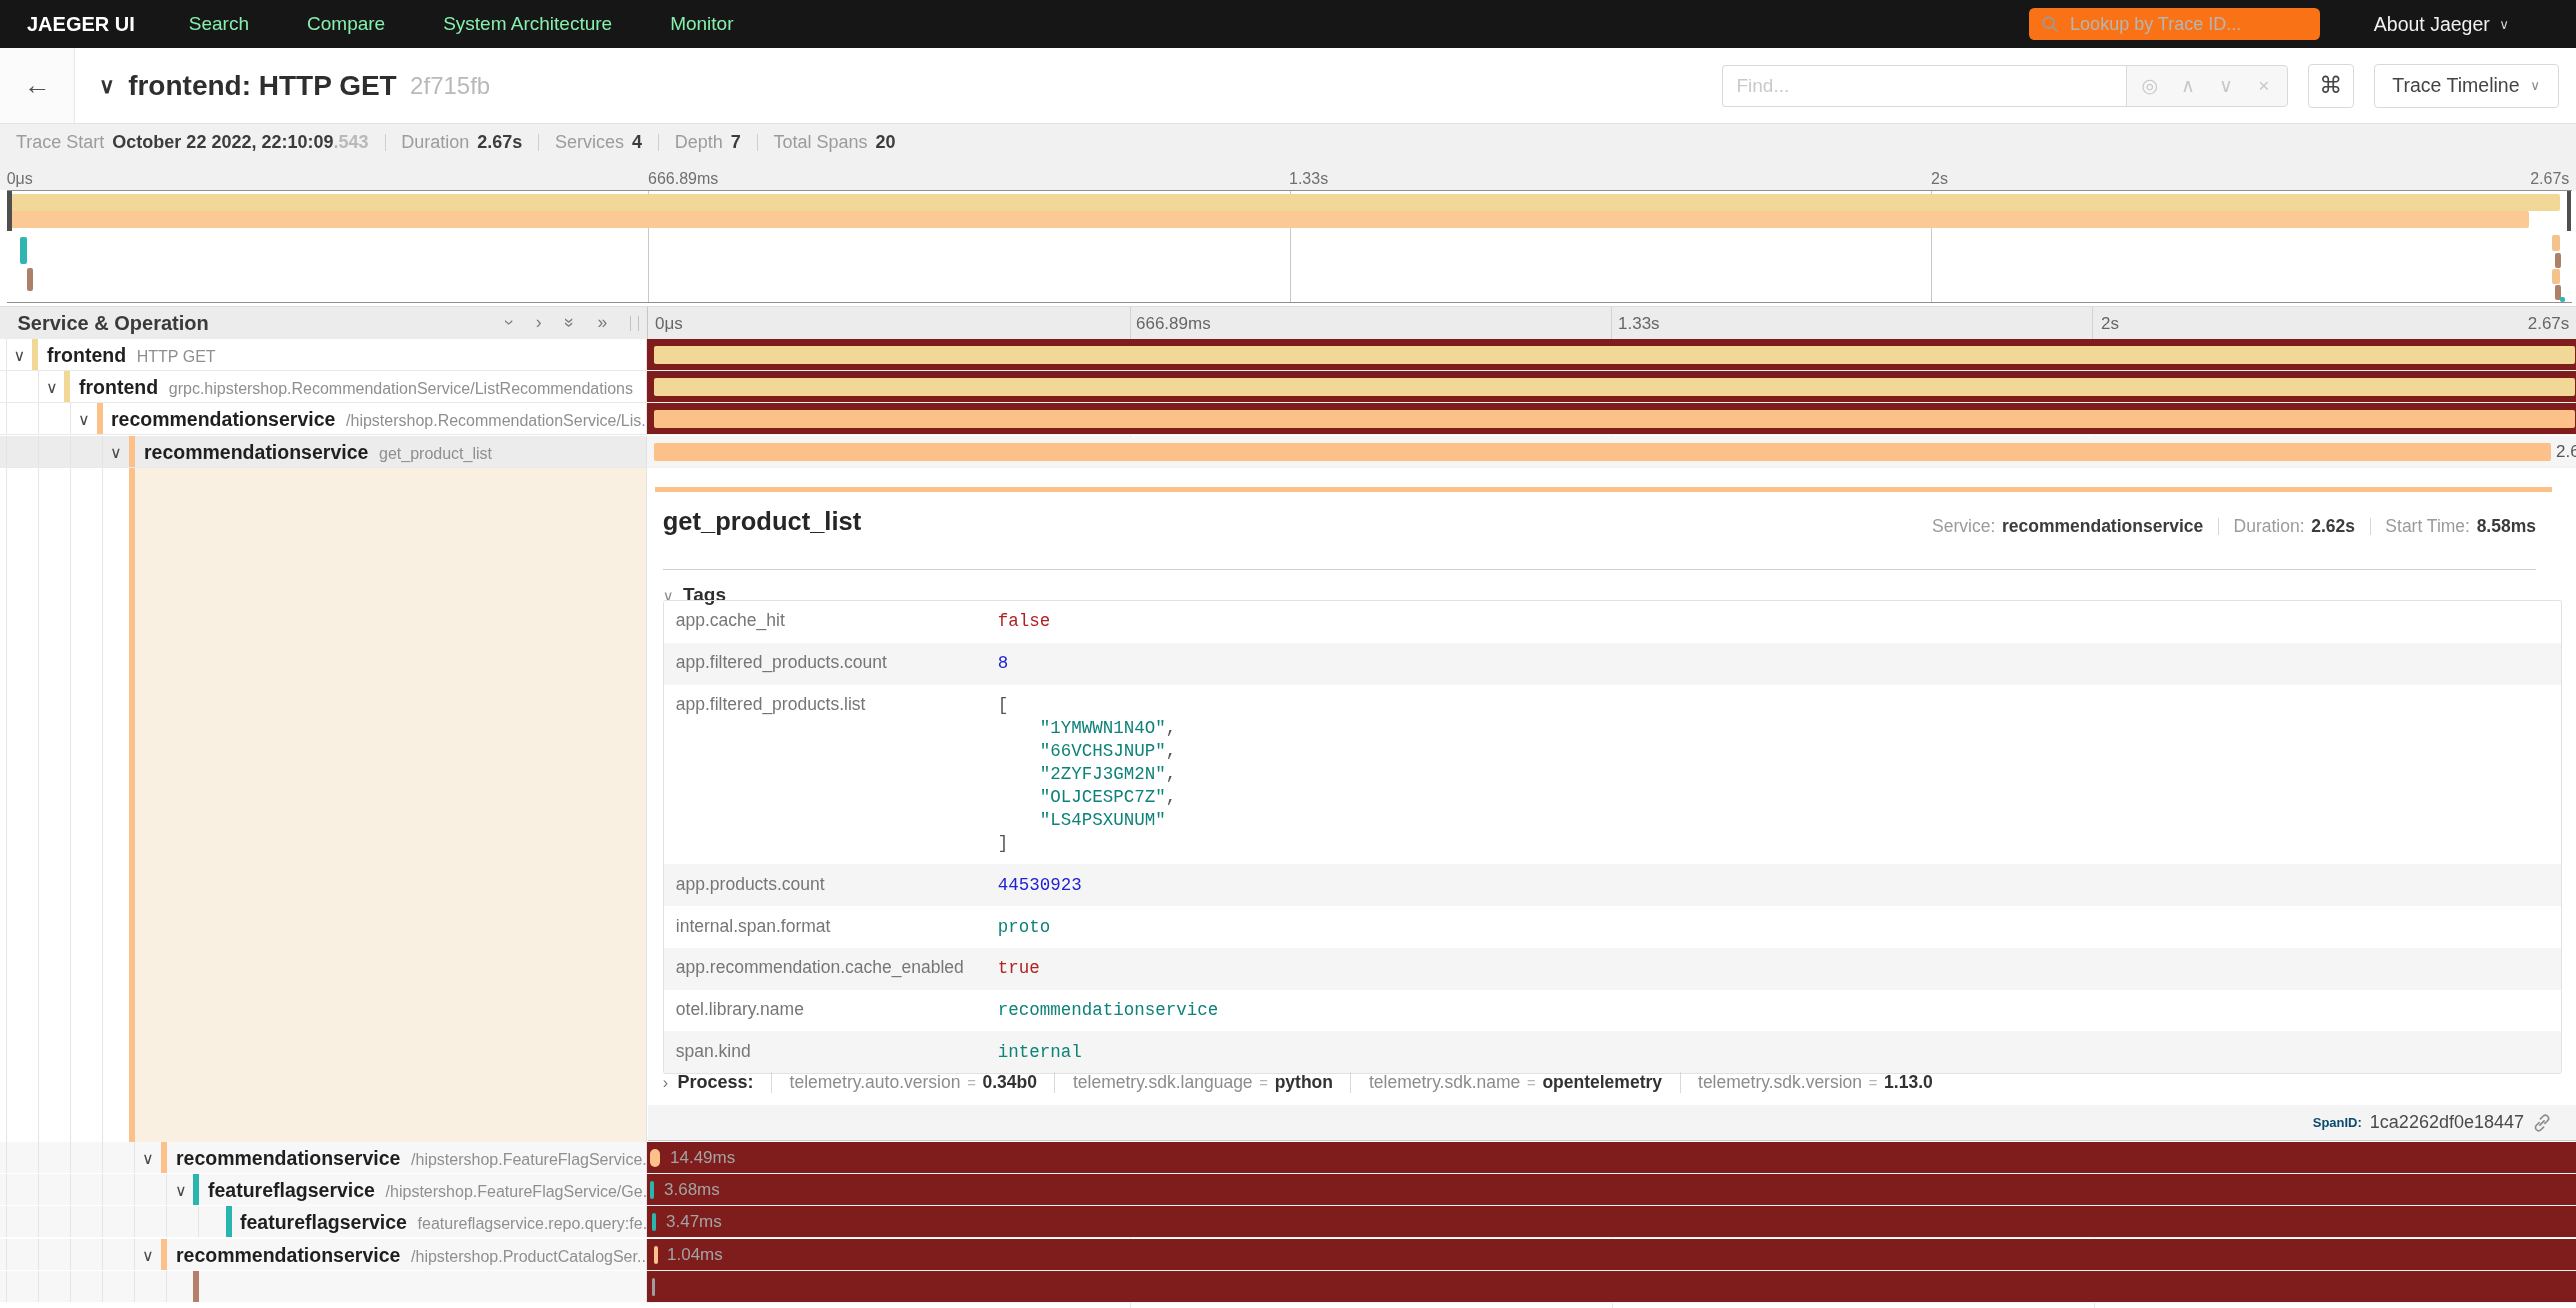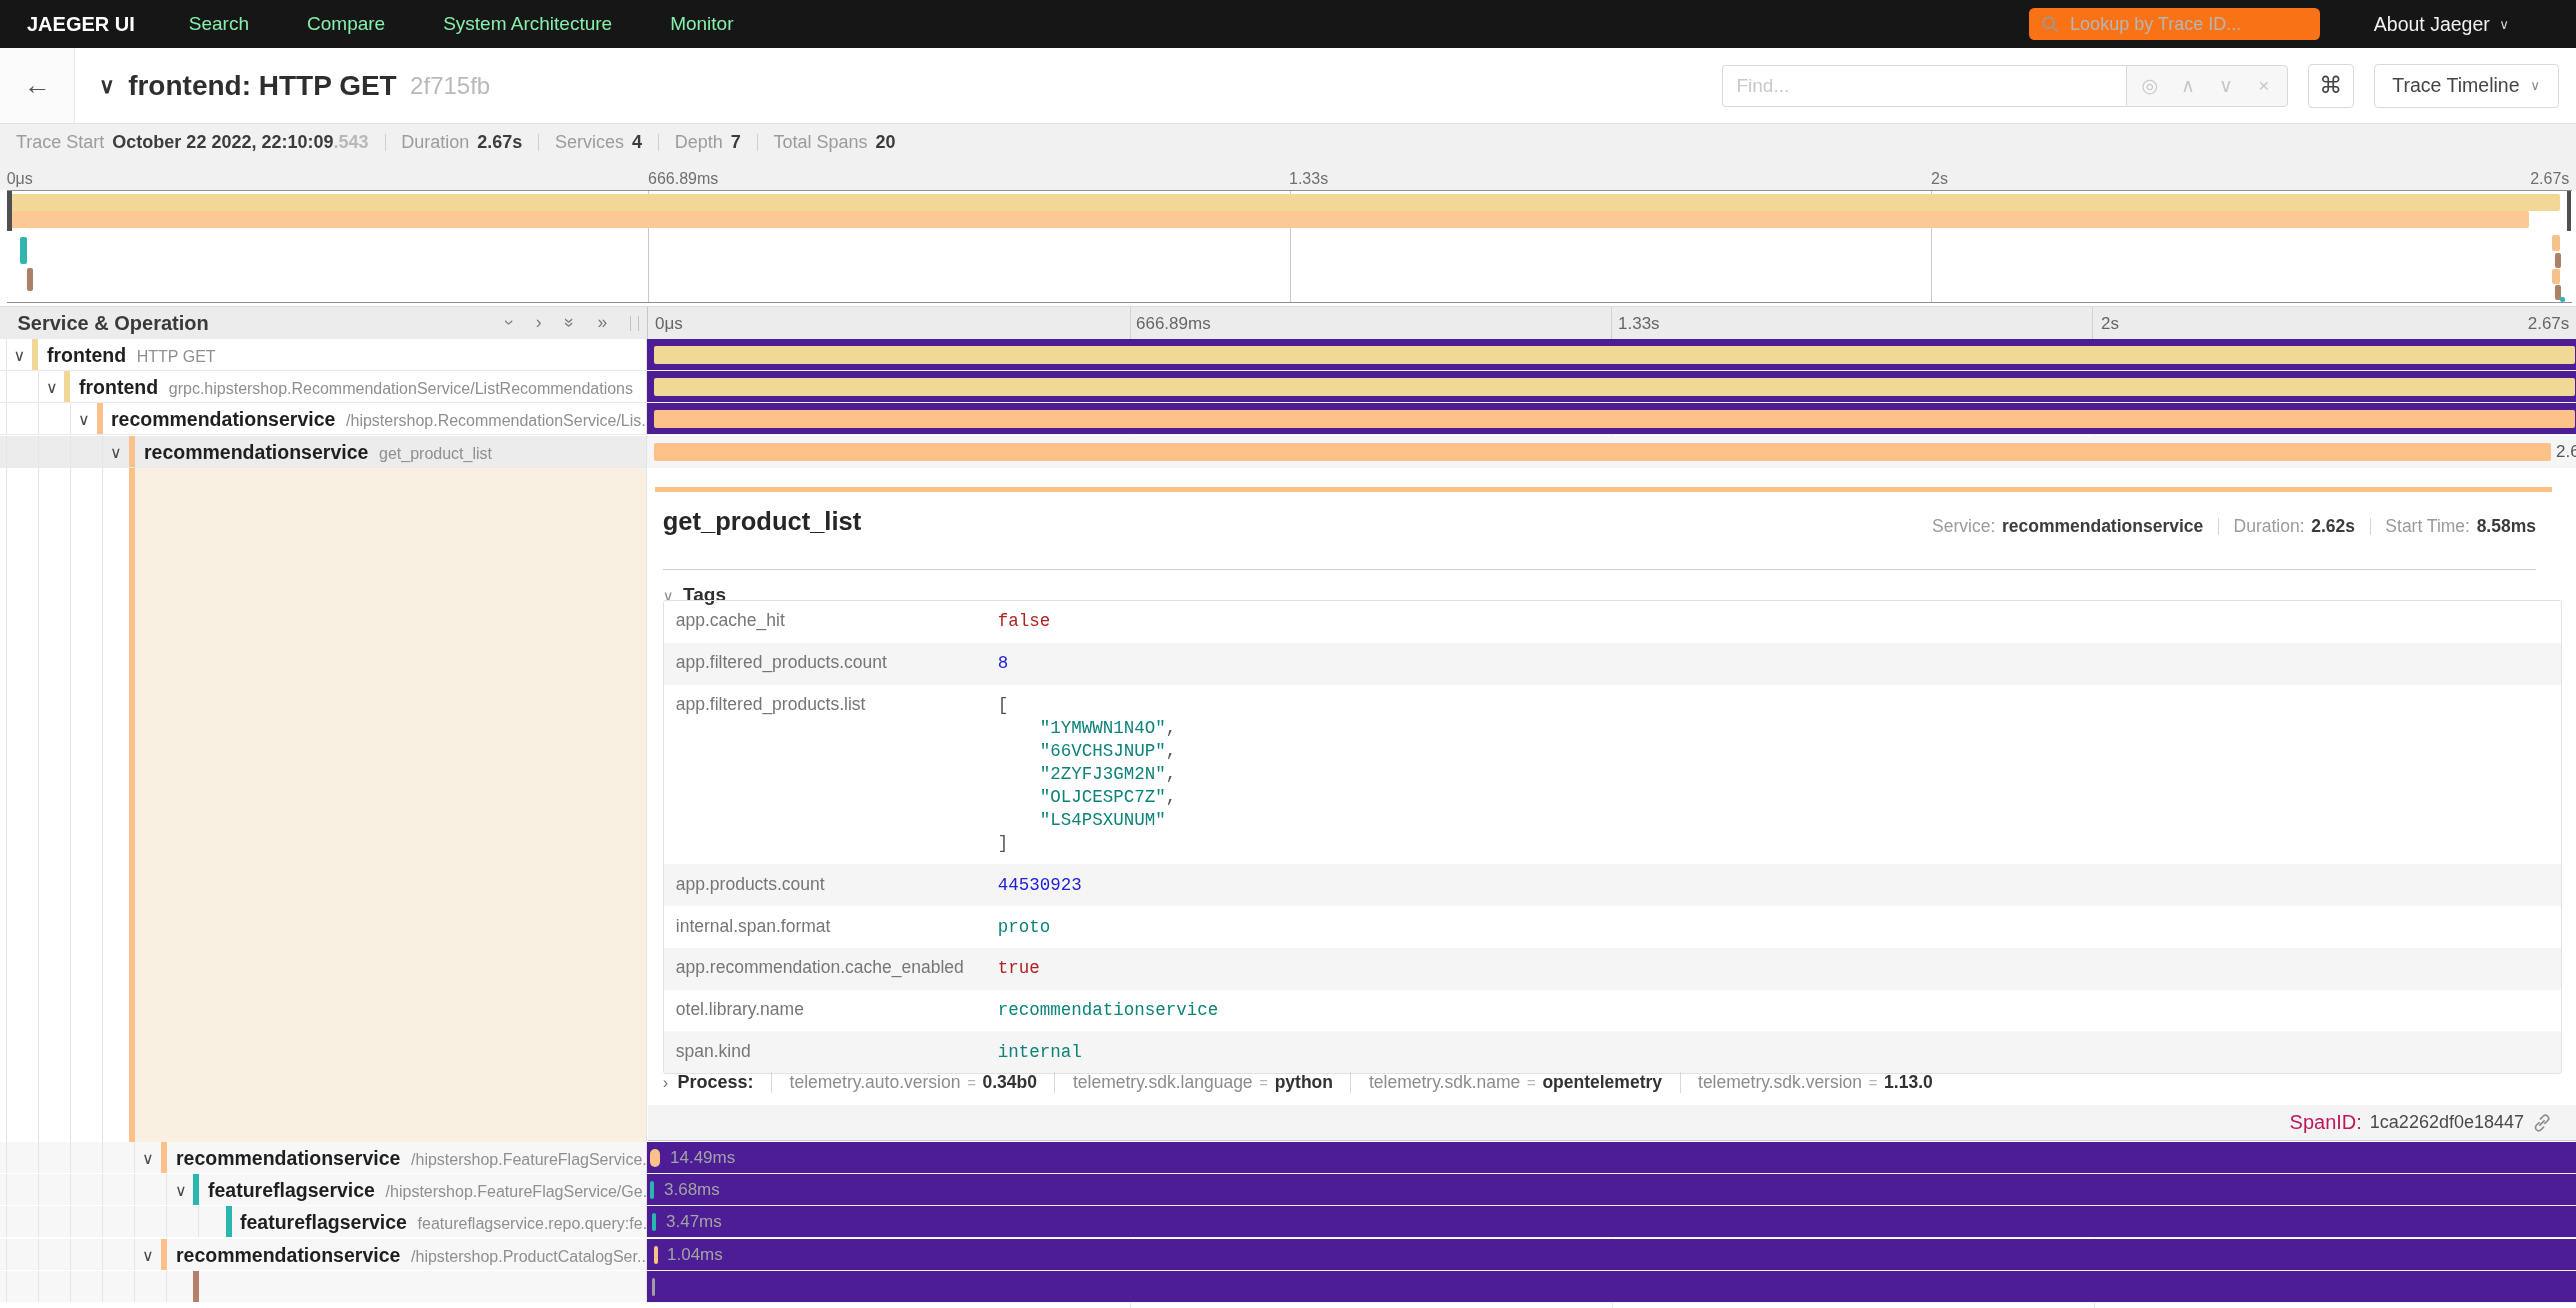--- a/index.html
+++ b/index.html
@@ -74,21 +74,21 @@
   .namecell.sel{background:#ececec;}
   .namecell.low{background:#f7f7f7;border-bottom:1.3px solid #fff;}
   .guides{position:absolute;left:0;top:0;bottom:0;
           background-image:repeating-linear-gradient(90deg,#e5e5e5 0 0.7px,transparent 0.7px 32px);
           background-position:6px 0;}
   .rowchev{position:absolute;top:50%;transform:translateY(-50%);font-size:16px;color:#4a4a4a;}
   .colorbar{position:absolute;top:0;bottom:0;width:6px;}
   .rowlabel{position:absolute;top:50%;transform:translateY(-50%);white-space:nowrap;}
   .svc{font-size:19.5px;font-weight:bold;color:#1f1f1f;}
   .op{font-size:16px;color:#8f8f8f;margin-left:10.7px;}
-  .timecell{position:relative;flex:1;overflow:hidden;background:#4c1d95;border-bottom:0.7px solid #f2f2f2;cursor:pointer;}
+  .timecell{position:relative;flex:1;overflow:hidden;background:#7f1d1d;border-bottom:0.7px solid #f2f2f2;cursor:pointer;}
   .timecell.sel{background:#f5f5f5;}
   .bar{position:absolute;top:7.4px;height:17.5px;border-radius:2px;}
   .barlabel{position:absolute;top:50%;transform:translateY(-50%);font-size:17px;color:#555;white-space:nowrap;}
   .durlabel{position:absolute;top:50%;transform:translateY(-50%);font-size:17px;color:#a3a3a3;white-space:nowrap;}
   
   .detail{position:absolute;left:0;top:468px;width:2576px;height:674px;}
   .d-left{position:absolute;left:0;top:0;width:647px;height:100%;background:#fff;
           border-right:0.7px solid #e3e3e3;box-sizing:border-box;}
   .d-left .guides{width:136px;}
   .d-left .colorbar{left:129px;}
@@ -119,21 +119,21 @@
   .d-process .chev{color:#777;font-size:16px;margin-right:9.4px;}
   .d-process .plabel{font-weight:bold;color:#2e2e2e;font-size:18px;margin-right:17.5px;}
   .pkv{display:flex;align-items:center;padding:0 17.5px;border-left:0.7px solid #d9d9d9;}
   .pkv:first-of-type{border-left:none;padding-left:0;}
   .pkv .k{color:#8c8c8c;}
   .pkv .eq{color:#b5b5b5;font-size:14.8px;margin:0 6.7px;}
   .pkv .v{color:#333;font-weight:bold;}
   .d-footer{position:absolute;left:0;right:0;top:637px;height:36px;background:#f4f4f4;
             border-bottom:1.3px solid #cdcdcd;box-sizing:border-box;display:flex;align-items:center;
             justify-content:flex-end;padding-right:24px;gap:8px;}
-  .sid-label{color:#be185d;font-size:20px;}
+  .sid-label{color:#0c4a6e;font-size:13px;font-weight:bold;}
   .sid-val{color:#4a4a4a;font-size:18px;}
   .linkicon{cursor:pointer;display:flex;}
 </style>
 </head>
 <body>
 
 <div class="app">
 
   <nav class="topnav">
     <span class="brand">JAEGER UI</span>

